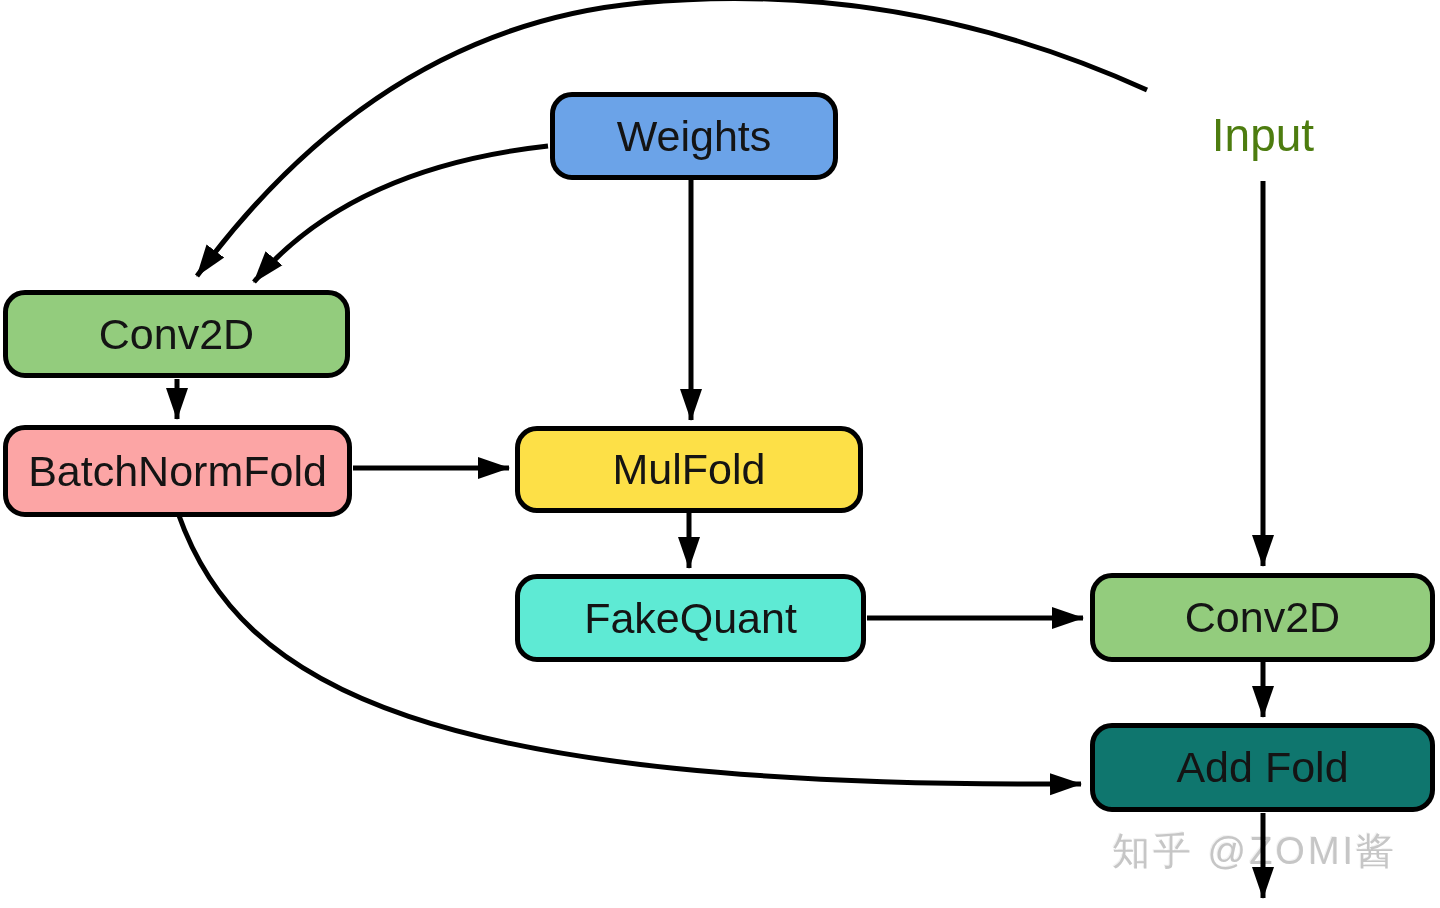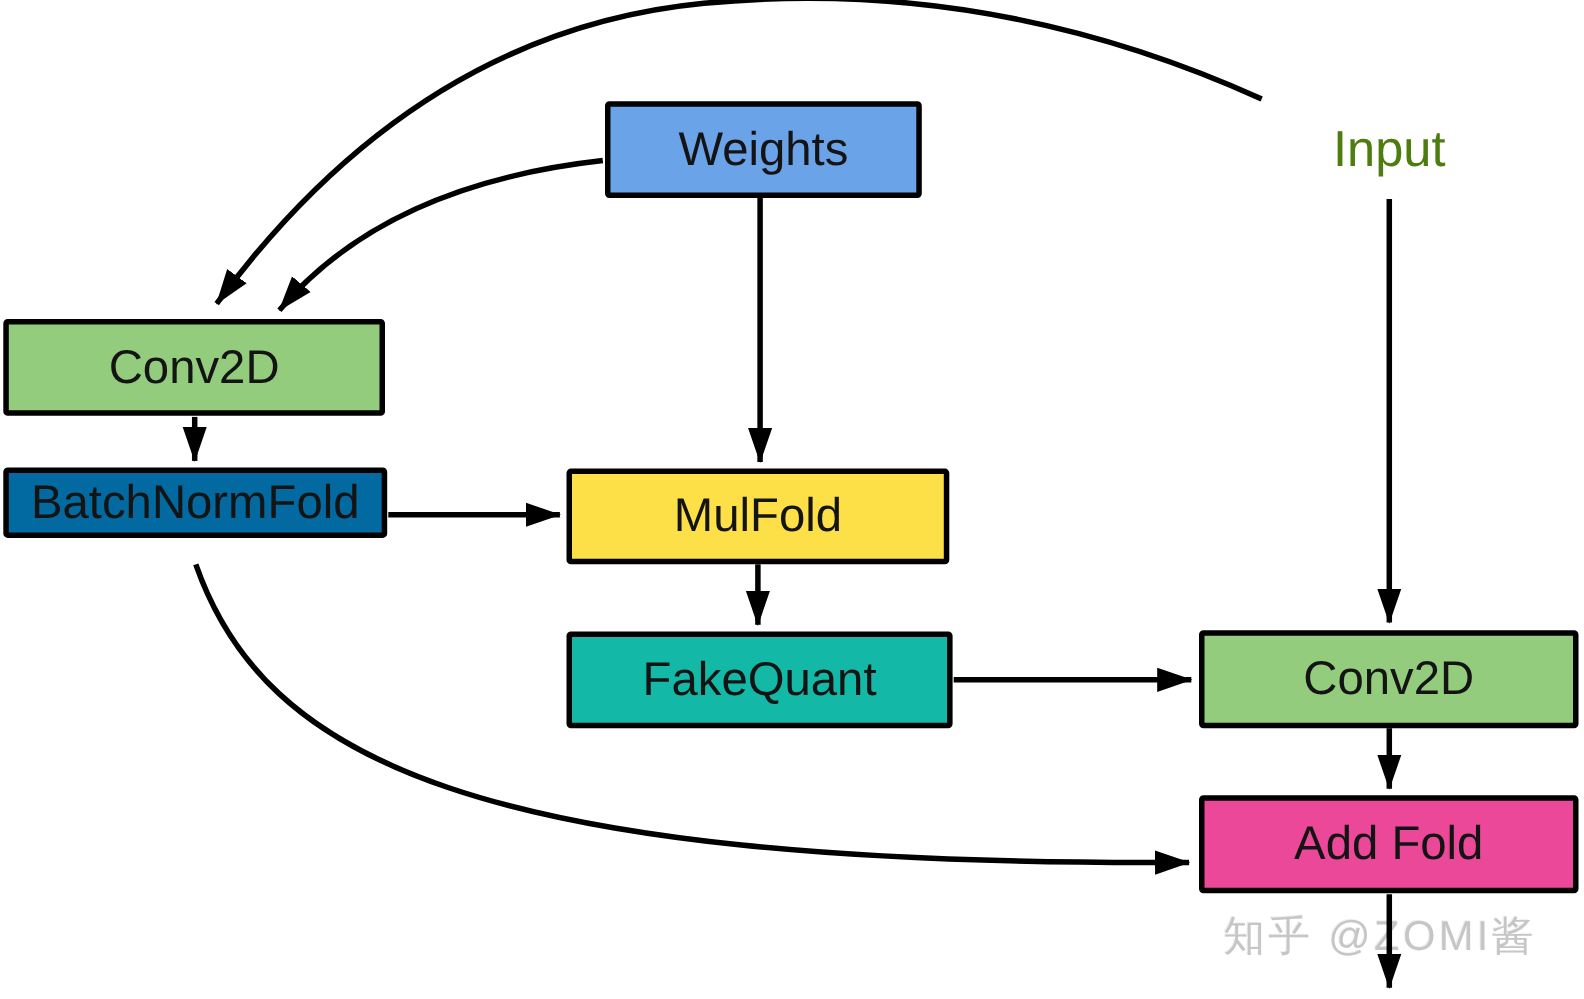--- a/index.html
+++ b/index.html
@@ -4,21 +4,21 @@
 <style>
   html,body { margin:0; padding:0; background:#ffffff; }
   .canvas {
     position:relative; width:1440px; height:908px; background:#ffffff;
     overflow:hidden; font-family:"Liberation Sans", sans-serif;
   }
   .edges-layer { position:absolute; left:0; top:0; z-index:1; }
   .node {
     position:absolute; z-index:2; box-sizing:border-box;
     display:flex; align-items:center; justify-content:center;
-    border:5px solid #000; border-radius:4px;
+    border:5px solid #000; border-radius:22px;
     font-size:43px; color:#141414; white-space:nowrap;
   }
   .floating-label {
     position:absolute; z-index:2; font-size:46px; color:#4d7c0f;
     text-align:center;
   }
   .watermark {
     position:absolute; z-index:0; font-size:38px; letter-spacing:3px;
     color:#c6c6c6; text-shadow:1.5px 1.5px 0 #ffffff, -1px -1px 0 #f2f2f2;
     white-space:nowrap;
@@ -49,25 +49,25 @@
       <path d="M 1263 662 L 1263 717" marker-end="url(#ah)"></path>
       <path d="M 178 513 C 240 690 430 788 1081 784" marker-end="url(#ah)"></path>
       <path d="M 1263 813 L 1263 898" marker-end="url(#ah)"></path>
     </g>
   </svg>
 
   <div class="node" style="left: 550px; top: 92px; width: 288px; height: 88px; background: rgb(107, 163, 232);">Weights</div>
 
   <div class="node" style="left: 3px; top: 290px; width: 347px; height: 88px; background: rgb(147, 204, 125);">Conv2D</div>
 
-  <div class="node" style="left: 3px; top: 425px; width: 349px; height: 64px; background: #0369a1;">BatchNormFold</div>
+  <div class="node" style="left: 3px; top: 425px; width: 349px; height: 92px; background: #fca5a5;">BatchNormFold</div>
 
   <div class="node" style="left: 515px; top: 426px; width: 348px; height: 87px; background: #fde047;">MulFold</div>
 
-  <div class="node" style="left: 515px; top: 574px; width: 351px; height: 88px; background: #14b8a6;">FakeQuant</div>
+  <div class="node" style="left: 515px; top: 574px; width: 351px; height: 88px; background: #5eead4;">FakeQuant</div>
 
   <div class="node" style="left: 1090px; top: 573px; width: 345px; height: 89px; background: rgb(147, 204, 125);">Conv2D</div>
 
-  <div class="node" style="left: 1090px; top: 723px; width: 345px; height: 89px; background: #ec4899;">Add Fold</div>
+  <div class="node" style="left: 1090px; top: 723px; width: 345px; height: 89px; background: #0f766e;">Add Fold</div>
 
   <div class="floating-label" style="left:1182px; top:108px; width:162px;">Input</div>
 
 </div>
 
 </body></html>

